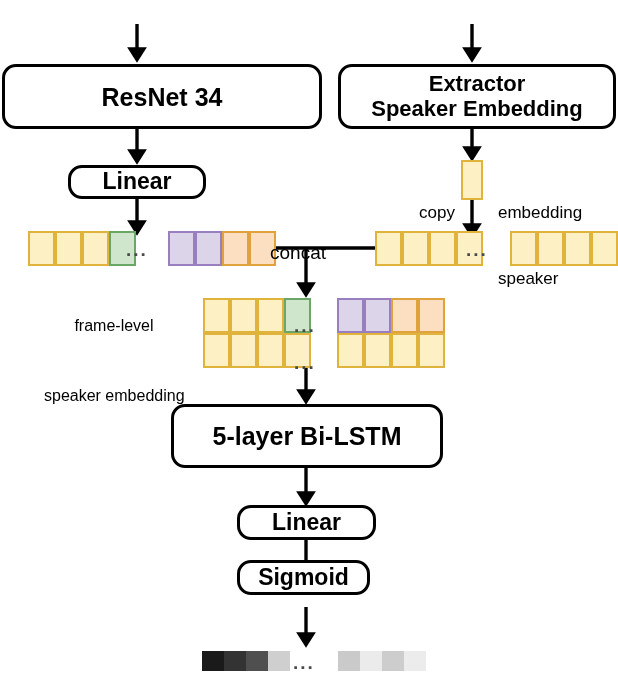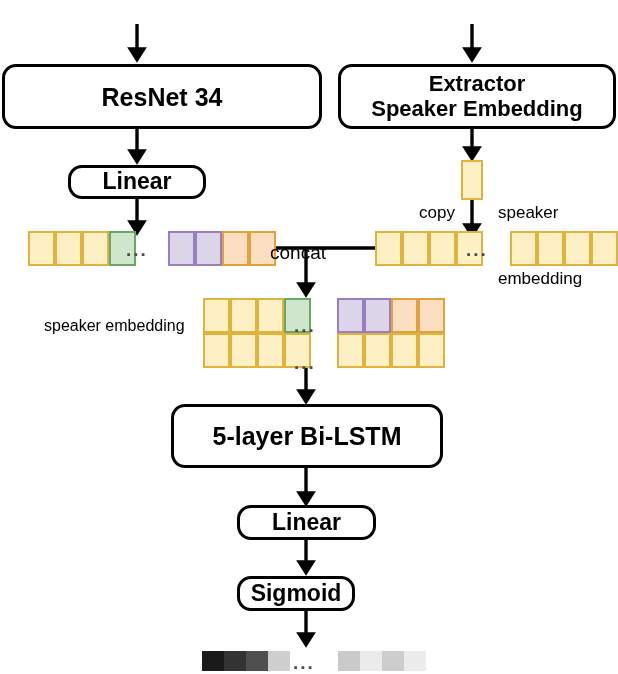--- a/index.html
+++ b/index.html
@@ -121,29 +121,29 @@
     <span>Extractor</span>
     <span>Speaker Embedding</span>
   </div>
 
   <div class="node-box" style="left:68px; top:165px; width:138px; height:34px; font-size:23px;">Linear</div>
 
   <div class="node-box" style="left:171px; top:404px; width:272px; height:64px; font-size:25px;">5-layer Bi-LSTM</div>
 
   <div class="node-box" style="left:237px; top:505px; width:139px; height:35px; font-size:23px;">Linear</div>
 
-  <div class="node-box" style="left:237px; top:576px; width:118px; height:35px; font-size:23px;">Sigmoid</div>
+  <div class="node-box" style="left:237px; top:560px; width:133px; height:35px; font-size:23px;">Sigmoid</div>
 
   <div class="cellrow" style="left:461px; top:160px;">
       <div class="cell" style="width: 22px; height: 40px; background: rgb(253, 240, 196); border: 2.5px solid rgb(224, 180, 60);"></div>
     </div>
 
   <div class="plain-label" style="left:498px; top:158px; font-size:17px; line-height:1.3;">
+    <div>embedding</div>
     <div>speaker</div>
-    <div>embedding</div>
   </div>
 
   <div class="plain-label" style="left:419px; top:203px; font-size:17px;text-align:right;">copy</div>
 
   <div class="plain-label" style="left:270px; top:219px; font-size:19px;margin-top:23px;">concat</div>
 
   <div class="cellrow" style="left:28px; top:231px;">
       <div class="cell" style="width: 27px; height: 35px; background: rgb(253, 240, 196); border: 2.5px solid rgb(224, 180, 60);"></div>
       <div class="cell" style="width: 27px; height: 35px; background: rgb(253, 240, 196); border: 2.5px solid rgb(224, 180, 60);"></div>
       <div class="cell" style="width: 27px; height: 35px; background: rgb(253, 240, 196); border: 2.5px solid rgb(224, 180, 60);"></div>
@@ -153,20 +153,21 @@
   <div class="dots" style="left:126px; top:239px; font-size:19px;">...</div>
 
   <div class="cellrow" style="left:168px; top:231px;">
       <div class="cell" style="width: 27px; height: 35px; background: rgb(220, 212, 232); border: 2.5px solid rgb(154, 127, 192);"></div>
       <div class="cell" style="width: 27px; height: 35px; background: rgb(220, 212, 232); border: 2.5px solid rgb(154, 127, 192);"></div>
       <div class="cell" style="width: 27px; height: 35px; background: rgb(252, 223, 192); border: 2.5px solid rgb(224, 162, 60);"></div>
       <div class="cell" style="width: 27px; height: 35px; background: rgb(252, 223, 192); border: 2.5px solid rgb(224, 162, 60);"></div>
     </div>
 
   <div class="plain-label" style="left:44px; top:268px; font-size:16px; line-height:1.45; text-align:center; width:140px;">
+    <div>frame-level</div>
     <div>speaker embedding</div>
   </div>
 
   <div class="cellrow" style="left:375px; top:231px;">
       <div class="cell" style="width: 27px; height: 35px; background: rgb(253, 240, 196); border: 2.5px solid rgb(224, 180, 60);"></div>
       <div class="cell" style="width: 27px; height: 35px; background: rgb(253, 240, 196); border: 2.5px solid rgb(224, 180, 60);"></div>
       <div class="cell" style="width: 27px; height: 35px; background: rgb(253, 240, 196); border: 2.5px solid rgb(224, 180, 60);"></div>
       <div class="cell" style="width: 27px; height: 35px; background: rgb(253, 240, 196); border: 2.5px solid rgb(224, 180, 60);"></div>
     </div>
 

